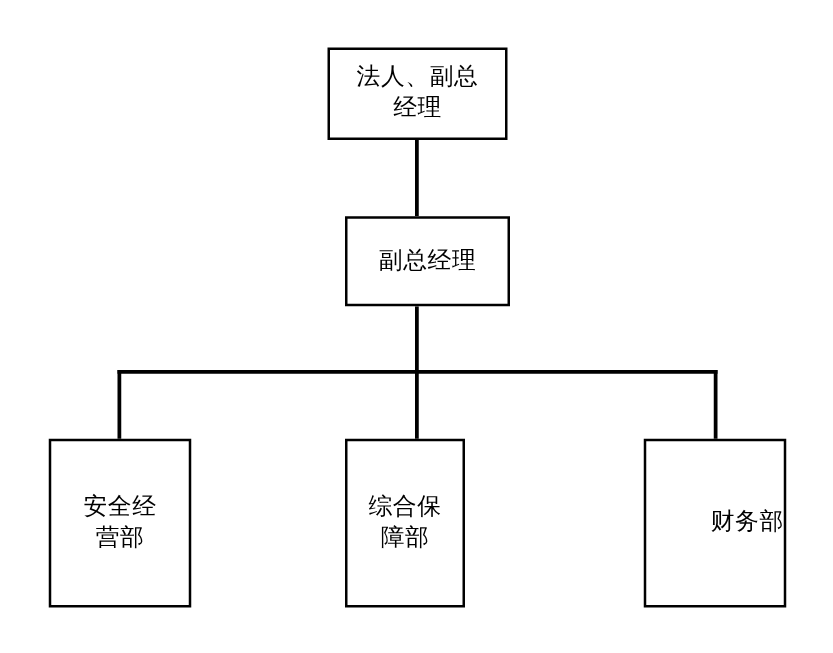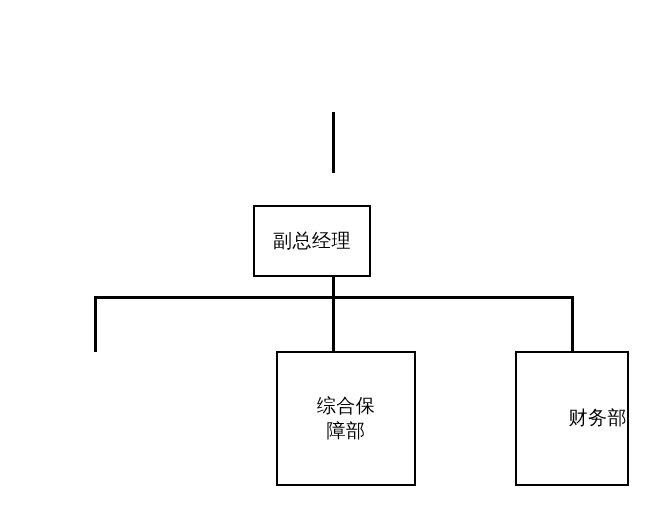--- a/index.html
+++ b/index.html
@@ -31,47 +31,55 @@
     color: #000000;
     white-space: pre-line;
     letter-spacing: 0.5px;
   }
   .connector {
     position: absolute;
     background: #000000;
   }
   
   #node-root   { left: 262px; top: 38px;  width: 144px; height: 74px; }
-  #node-deputy { left: 253px; top: 173px; width: 118px; height: 72px; margin-top: 32px; }
+  #node-deputy { left: 276px; top: 173px; width: 132px; height: 72px; }
   #node-dept1  { left: 39px;  top: 351px; width: 114px; height: 135px; }
-  #node-dept2  { left: 276px; top: 351px; width: 140px; height: 135px; }
+  #node-dept2  { left: 276px; top: 351px; width: 96px; height: 135px; }
   #node-dept3  { left: 515px; top: 351px; width: 114px; height: 135px; justify-content: flex-end; }
   
   #conn-root-deputy   { left: 332px; top: 112px; width: 3px;   height: 61px; }
   #conn-deputy-down   { left: 332px; top: 245px; width: 3px;   height: 107px; }
   #conn-hbar          { left: 94px;  top: 296px; width: 480px; height: 3px; }
   #conn-drop-left     { left: 94px;  top: 296px; width: 3px;   height: 56px; }
   #conn-drop-right    { left: 571px; top: 296px; width: 3px;   height: 56px; }
 </style>
 </head>
 <body>
 
 <div class="canvas">
 
   <div class="connector" id="conn-root-deputy"></div>
   <div class="connector" id="conn-deputy-down"></div>
   <div class="connector" id="conn-hbar"></div>
   <div class="connector" id="conn-drop-left"></div>
   <div class="connector" id="conn-drop-right"></div>
 
+  <div class="node" id="node-root">
+    <span class="label">法人、副总
+经理</span>
+  </div>
 
   <div class="node" id="node-deputy">
     <span class="label">副总经理</span>
   </div>
 
+  <div class="node" id="node-dept1">
+    <span class="label">安全经
+营部</span>
+  </div>
 
   <div class="node" id="node-dept2">
     <span class="label">综合保
 障部</span>
   </div>
 
   <div class="node" id="node-dept3">
     <span class="label">财务部</span>
   </div>
 

